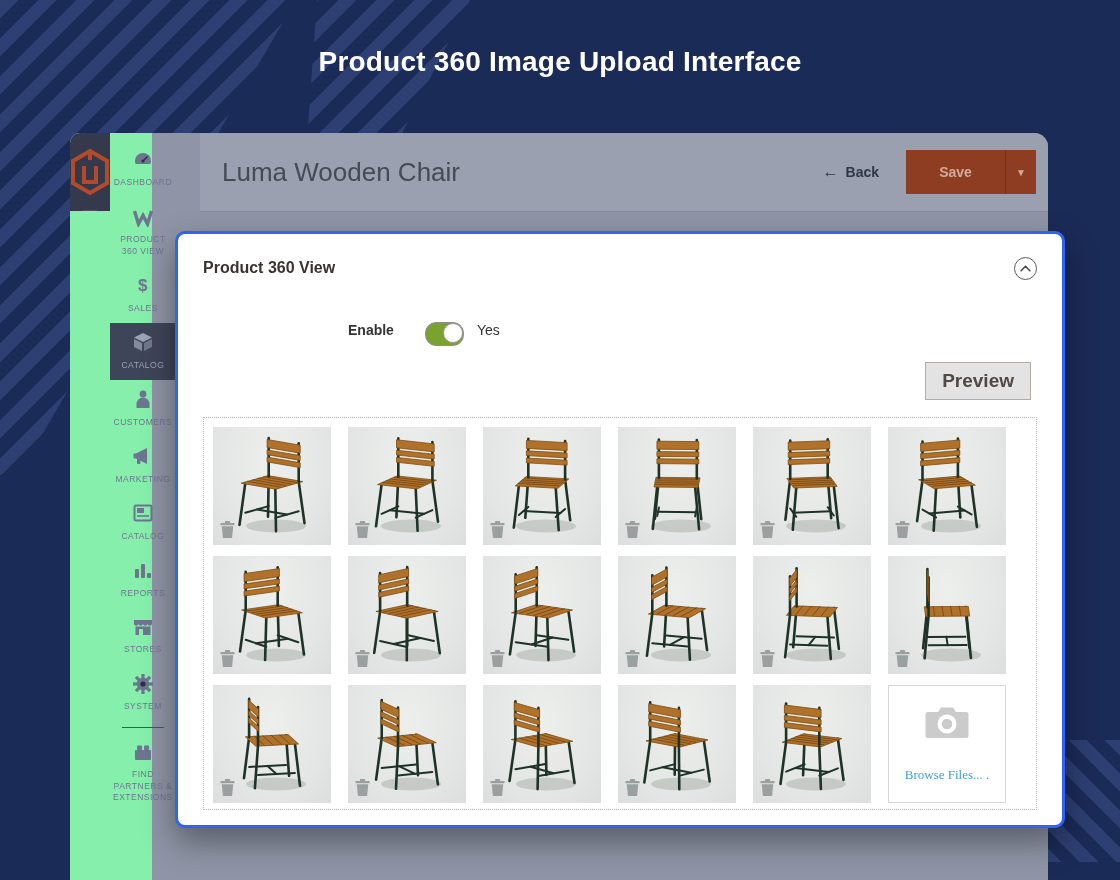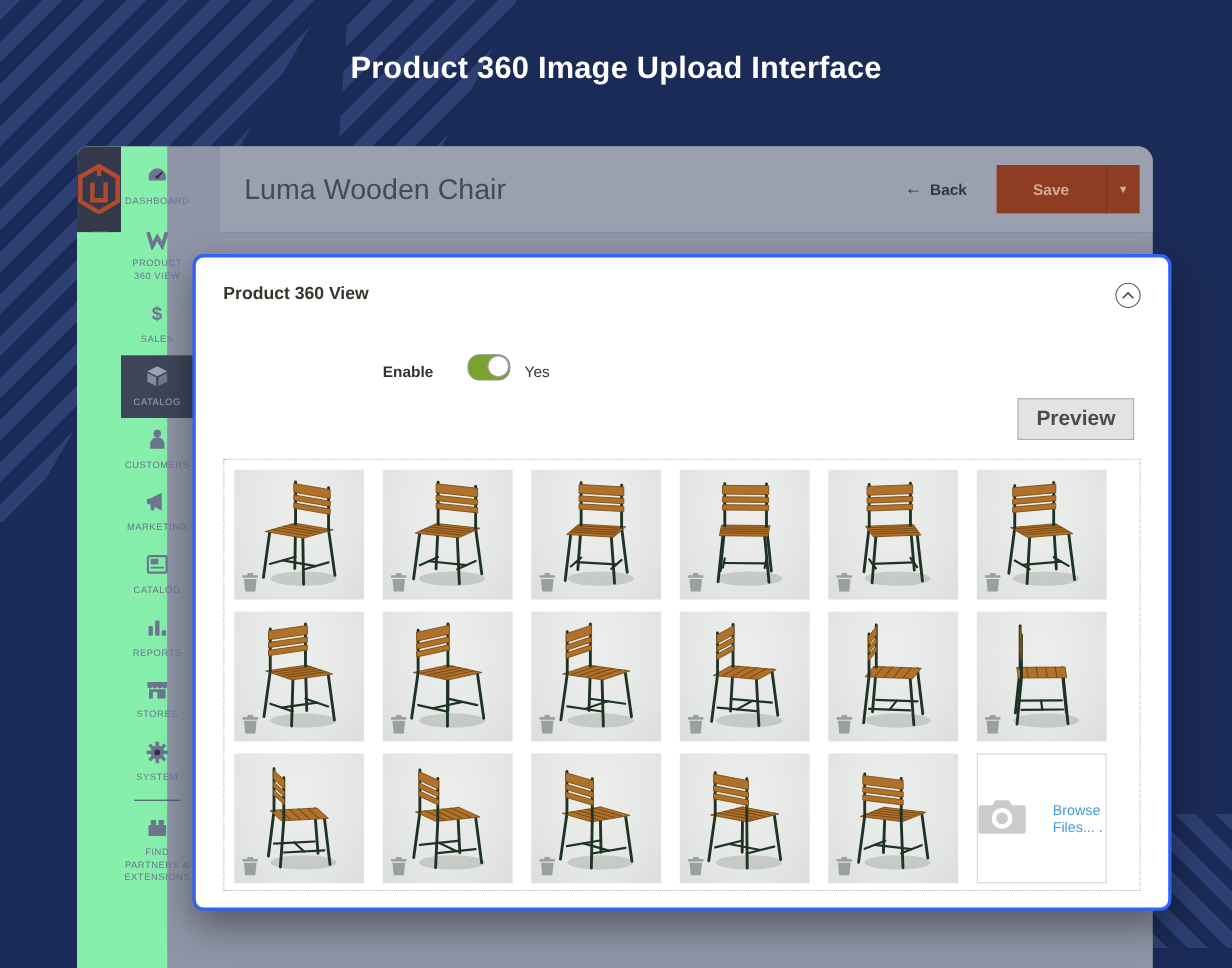--- a/index.html
+++ b/index.html
@@ -43,40 +43,40 @@
   .btn-save-caret{width:31px;background:#8e3d23;border:none;border-left:1px solid #70301a;
       color:#d2ab99;font-size:10px;cursor:pointer;display:flex;align-items:center;justify-content:center;}
   
   .panel{position:absolute;left:175px;top:231px;width:890px;height:597px;background:#ffffff;
       border:3px solid #2e63f6;border-radius:10px;box-shadow:0 14px 32px rgba(0,0,0,.38);
       padding:22px 25px;box-sizing:border-box;z-index:5;}
   .panel-head{display:flex;justify-content:space-between;align-items:center;height:24px;}
   .panel-title{margin:0;font-size:16px;font-weight:bold;color:#38332d;}
   .collapse-btn{width:23px;height:23px;border-radius:50%;border:1px solid #595959;background:none;
       display:flex;align-items:center;justify-content:center;cursor:pointer;color:#454545;padding:0;}
-  .enable-row{margin-top:42px;display:flex;align-items:flex-end;gap:13px;padding-left:145px;height:24px;}
+  .enable-row{margin-top:42px;display:flex;align-items:flex-start;gap:13px;padding-left:145px;height:24px;}
   .enable-label{font-size:14px;font-weight:bold;color:#333;}
   .toggle{width:37px;height:22px;border-radius:11px;background:#79a22e;border:1px solid #8f8f8f;
       position:relative;cursor:pointer;flex:none;margin-left:18px;}
   .knob{position:absolute;right:0;top:0;width:20px;height:20px;border-radius:50%;background:#fff;
       border:1px solid #9c9c9c;box-sizing:border-box;}
   .enable-value{font-size:14px;color:#333;}
   .preview-row{margin-top:16px;display:flex;justify-content:flex-end;padding-right:6px;}
   .btn-preview{padding:7px 16px;background:#e3e3e3;border:1px solid #b2ada3;color:#514943;
       font-size:19px;font-weight:bold;cursor:pointer;font-family:inherit;}
   .grid{margin-top:17px;border:1px dotted #b5b5b5;padding:9px;display:grid;
       grid-template-columns:repeat(6,118px);grid-auto-rows:118px;gap:11px 17px;
       height:393px;box-sizing:border-box;}
   .cell{position:relative;}
   .img-cell{background:radial-gradient(ellipse at 50% 30%,#edefed 0%,#e3e6e4 65%,#dbdedc 100%);}
   .chair{position:absolute;left:0;top:0;width:100%;height:100%;}
   .trash{position:absolute;left:7px;bottom:7px;width:15px;height:17px;color:#9aa0a0;cursor:pointer;}
   .trash svg{width:100%;height:100%;display:block;}
   .upload-cell{background:#fff;border:1px solid #d6d6d6;box-sizing:border-box;display:flex;
-      flex-direction:row;align-items:center;justify-content:center;gap:24px;cursor:pointer;}
+      flex-direction:column;align-items:center;justify-content:center;gap:24px;cursor:pointer;font-family:Liberation Serif, serif;}
   .camera-icon{color:#cbcbcb;}
   .browse{font-size:13px;color:#3f9fdb;cursor:pointer;}
 </style>
 </head>
 <body>
 
 <div class="stage">
   <div class="stripes stripes-tl"></div>
   <div class="stripes stripes-tl2"></div>
   <div class="stripes stripes-br"></div>

